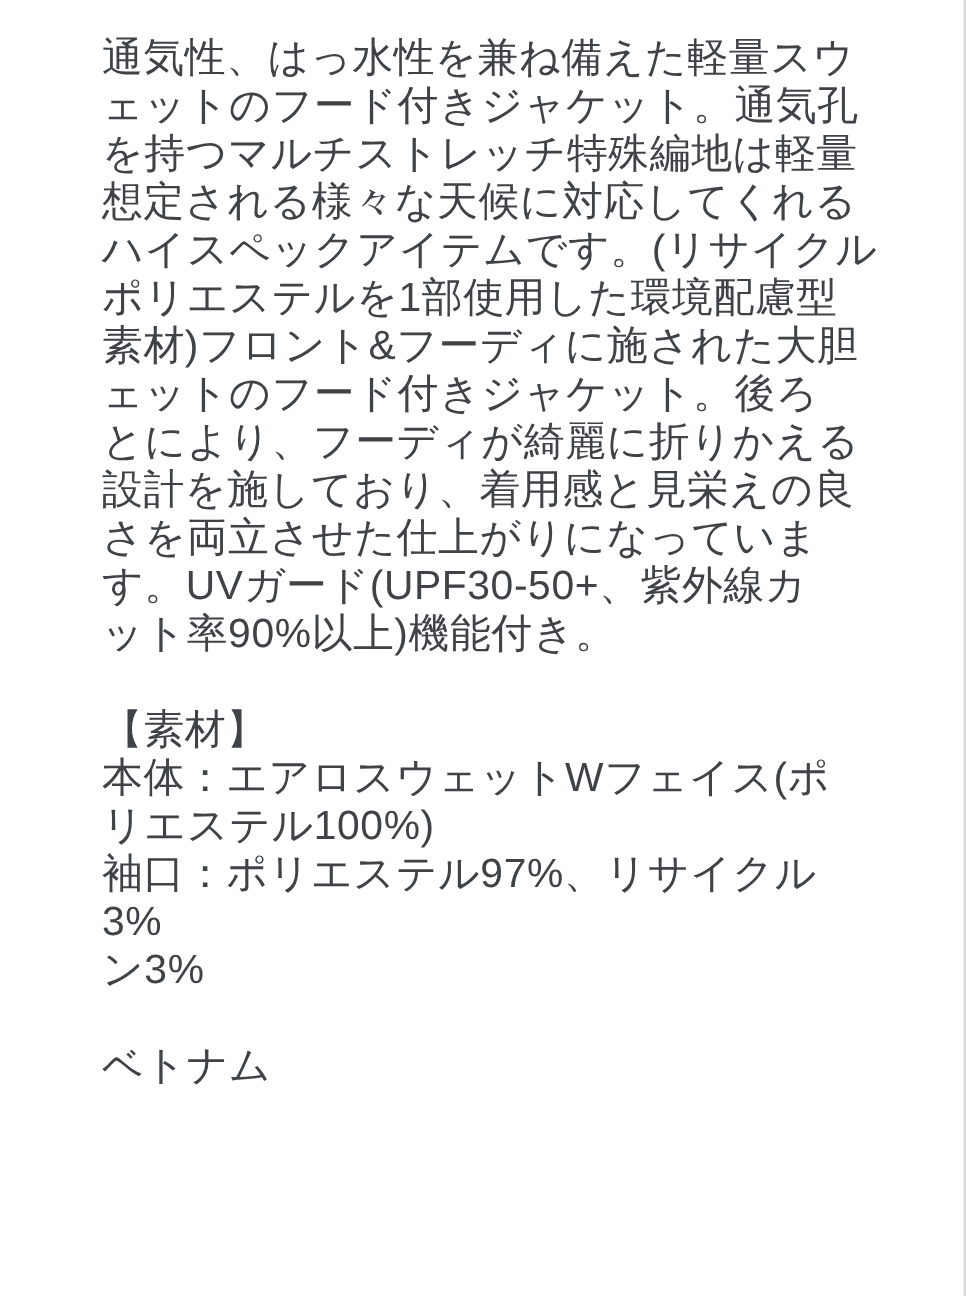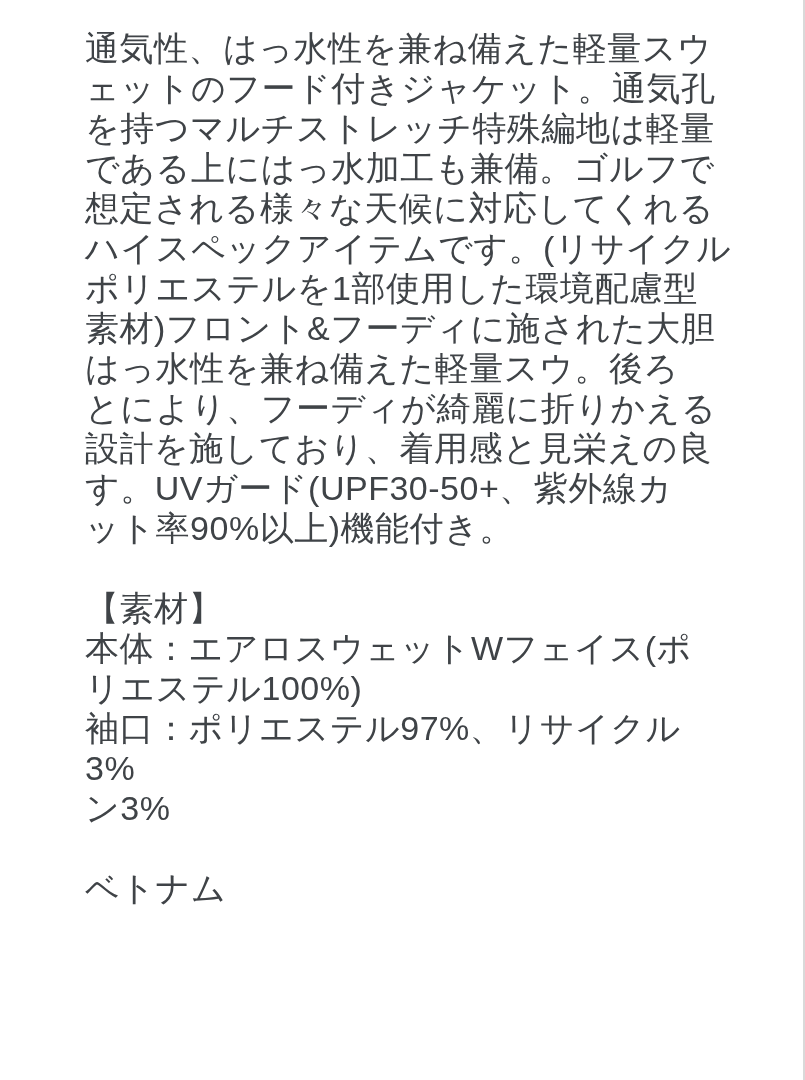--- a/index.html
+++ b/index.html
@@ -45,28 +45,28 @@
 </head>
 <body>
 
 <div class="screen">
   <div class="text-col">
 
     <div>
         <div class="line">通気性、はっ水性を兼ね備えた軽量スウ</div>
         <div class="line">ェットのフード付きジャケット。通気孔</div>
         <div class="line">を持つマルチストレッチ特殊編地は軽量</div>
-        <div class="line">である上にはっ水加工も兼備。ゴルフで</div>
         <div class="line">想定される様々な天候に対応してくれる</div>
         <div class="line">ハイスペックアイテムです。(リサイクル</div>
         <div class="line">ポリエステルを1部使用した環境配慮型</div>
         <div class="line">素材)フロント&amp;フーディに施された大胆</div>
-        <div class="line">はっ水性を兼ね備えた軽量スウ。後ろ</div>
+        <div class="line">ェットのフード付きジャケット。後ろ</div>
         <div class="line">とにより、フーディが綺麗に折りかえる</div>
         <div class="line">設計を施しており、着用感と見栄えの良</div>
+        <div class="line">さを両立させた仕上がりになっていま</div>
         <div class="line">す。UVガード(UPF30-50+、紫外線カ</div>
         <div class="line">ット率90%以上)機能付き。</div>
       </div>
 
     <div class="gap"></div>
 
     <div class="line">【素材】</div>
 
     <div>
         <div class="line">本体：エアロスウェットWフェイス(ポ</div>

